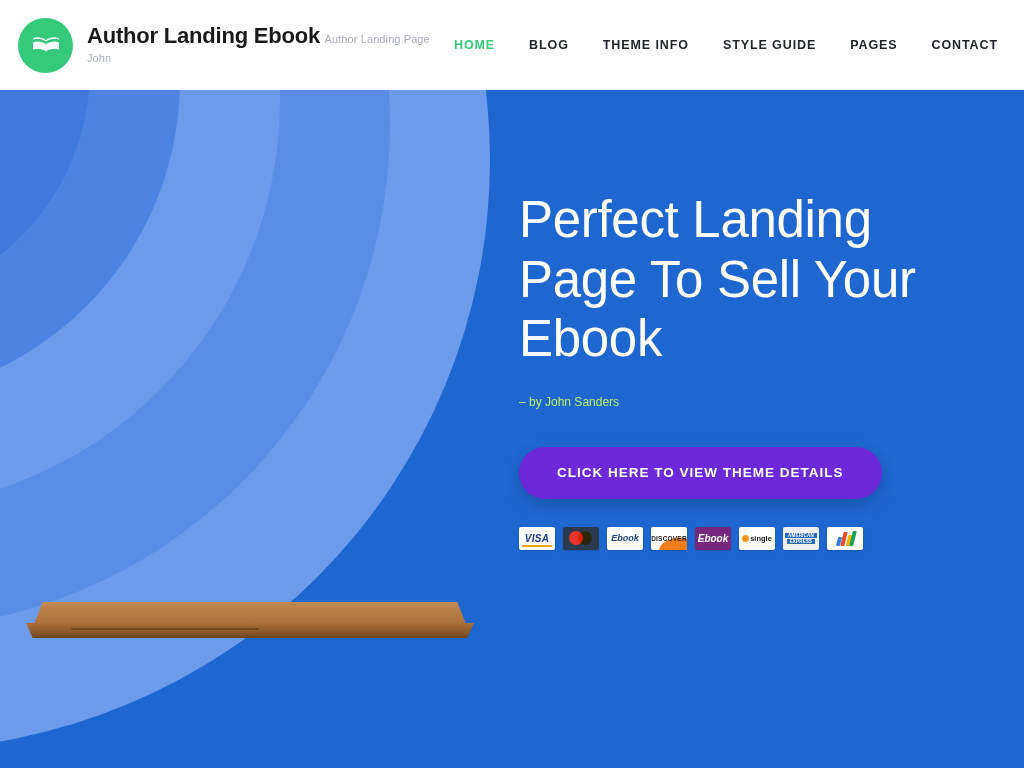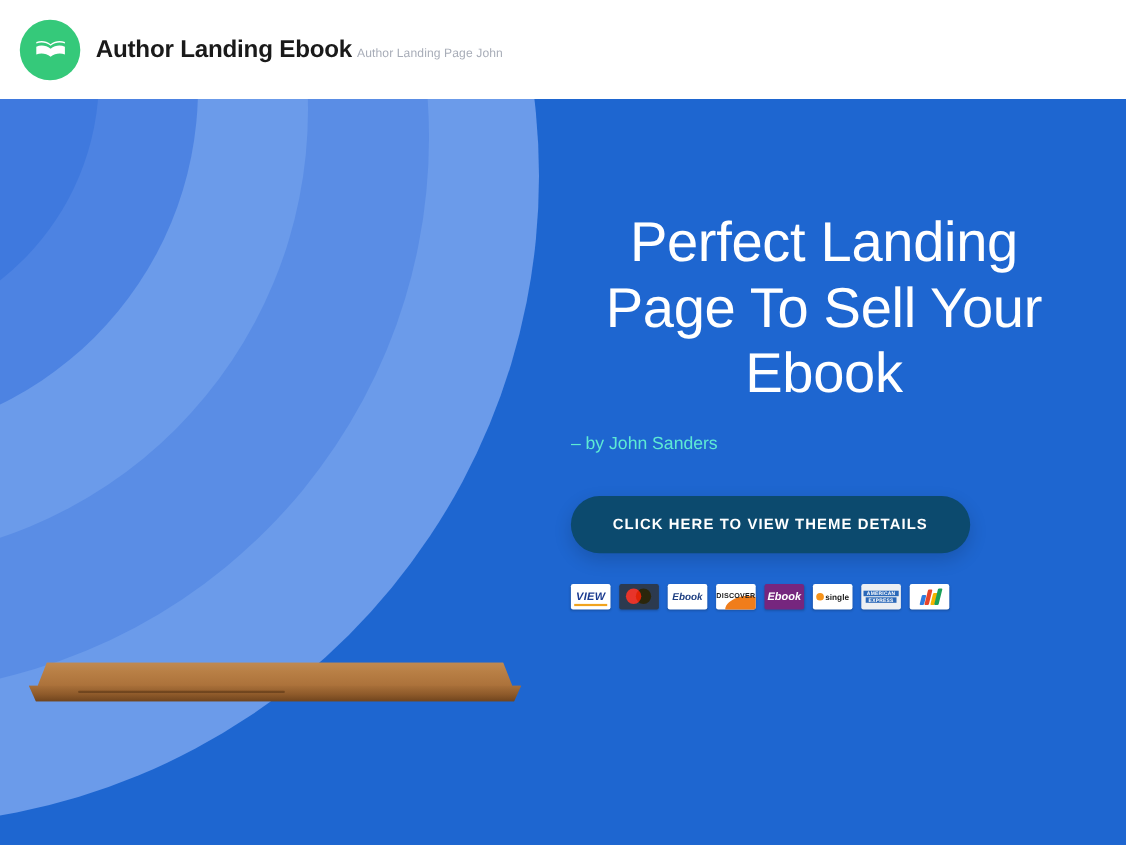--- a/index.html
+++ b/index.html
@@ -152,33 +152,33 @@
   }
   .shelf-grain{
     position:absolute; left:10%; top:26px; width:42%; height:2px;
     background:rgba(70,40,14,.45); border-radius:2px;
   }
 
   
   .hero-copy{ position:absolute; left:519px; top:100px; width:460px; }
   .hero-title{
     font-size:51px; line-height:1.17; font-weight:normal;
-    color:#ffffff; letter-spacing:-0.3px;text-align:center;
+    color:#ffffff; letter-spacing:-0.3px;
   }
   .hero-byline{
-    margin-top:26px; font-size:16px; color:#5eead4;
+    margin-top:26px; font-size:12px; color:#bef264;
   }
   .hero-text{
     margin-top:36px; font-size:15.3px; line-height:1.92; color:#eef3fd;
   }
   .cta-button{
     display:inline-flex; align-items:center; justify-content:center;
     margin-top:38px; height:52px; padding:0 38px;
     border:none; border-radius:26px;
-    background:#0c4a6e; color:#ffffff; cursor:pointer;
+    background:#6d28d9; color:#ffffff; cursor:pointer;
     font-family:"Liberation Sans", sans-serif;
     font-size:13.5px; font-weight:bold; letter-spacing:1px;
     text-transform:uppercase;
     box-shadow:0 6px 16px rgba(0,0,0,.16);
   }
   .pay-row{
     margin-top:28px; display:flex; align-items:center; gap:8px;
   }
   .pay{
     width:36px; height:23px; border-radius:2px;
@@ -220,20 +220,28 @@
         <path d="M15 5.2 C11 1.8 6 1.6 2 3.2 L2 4.6 C6 3.1 11 3.4 15 6.6 C19 3.4 24 3.1 28 4.6 L28 3.2 C24 1.6 19 1.8 15 5.2 Z" fill="#ffffff"></path>
         <path d="M15 9.4 C11 6 6 5.8 2 7.4 L2 14.6 C6 13.1 11 13.4 15 16.6 C19 13.4 24 13.1 28 14.6 L28 7.4 C24 5.8 19 6 15 9.4 Z" fill="#ffffff"></path>
       </svg>
     </span>
     <span class="brand-text">
       <span class="brand-title">Author Landing Ebook</span>
       <span class="brand-sub">Author Landing Page John</span>
     </span>
   </a>
 
+  <nav class="main-nav">
+    <a class="nav-link active">HOME</a>
+    <a class="nav-link">BLOG</a>
+    <a class="nav-link">THEME INFO</a>
+    <a class="nav-link">STYLE GUIDE</a>
+    <a class="nav-link">PAGES</a>
+    <a class="nav-link">CONTACT</a>
+  </nav>
 </header>
 
 <section class="hero">
   <div class="deco deco-1"></div>
   <div class="deco deco-2"></div>
   <div class="deco deco-3"></div>
   <div class="deco deco-4"></div>
   <div class="deco deco-5"></div>
 
   <div class="book-stage">
@@ -245,21 +253,21 @@
   </div>
 
   <div class="hero-copy">
     <h1 class="hero-title">Perfect Landing Page To Sell Your Ebook</h1>
     <div class="hero-byline">– by John Sanders</div>
 
     <button class="cta-button">CLICK HERE TO VIEW THEME DETAILS</button>
 
     <div class="pay-row">
       <span class="pay">
-        <span class="pay-visa">VIEW</span>
+        <span class="pay-visa">VISA</span>
         <span class="pay-visa-bar"></span>
       </span>
 
       <span class="pay pay-mc">
         <span class="mc-c mc-left"></span>
         <span class="mc-c mc-right"></span>
       </span>
 
       <span class="pay">
         <span class="pay-paypal">Ebook</span>

